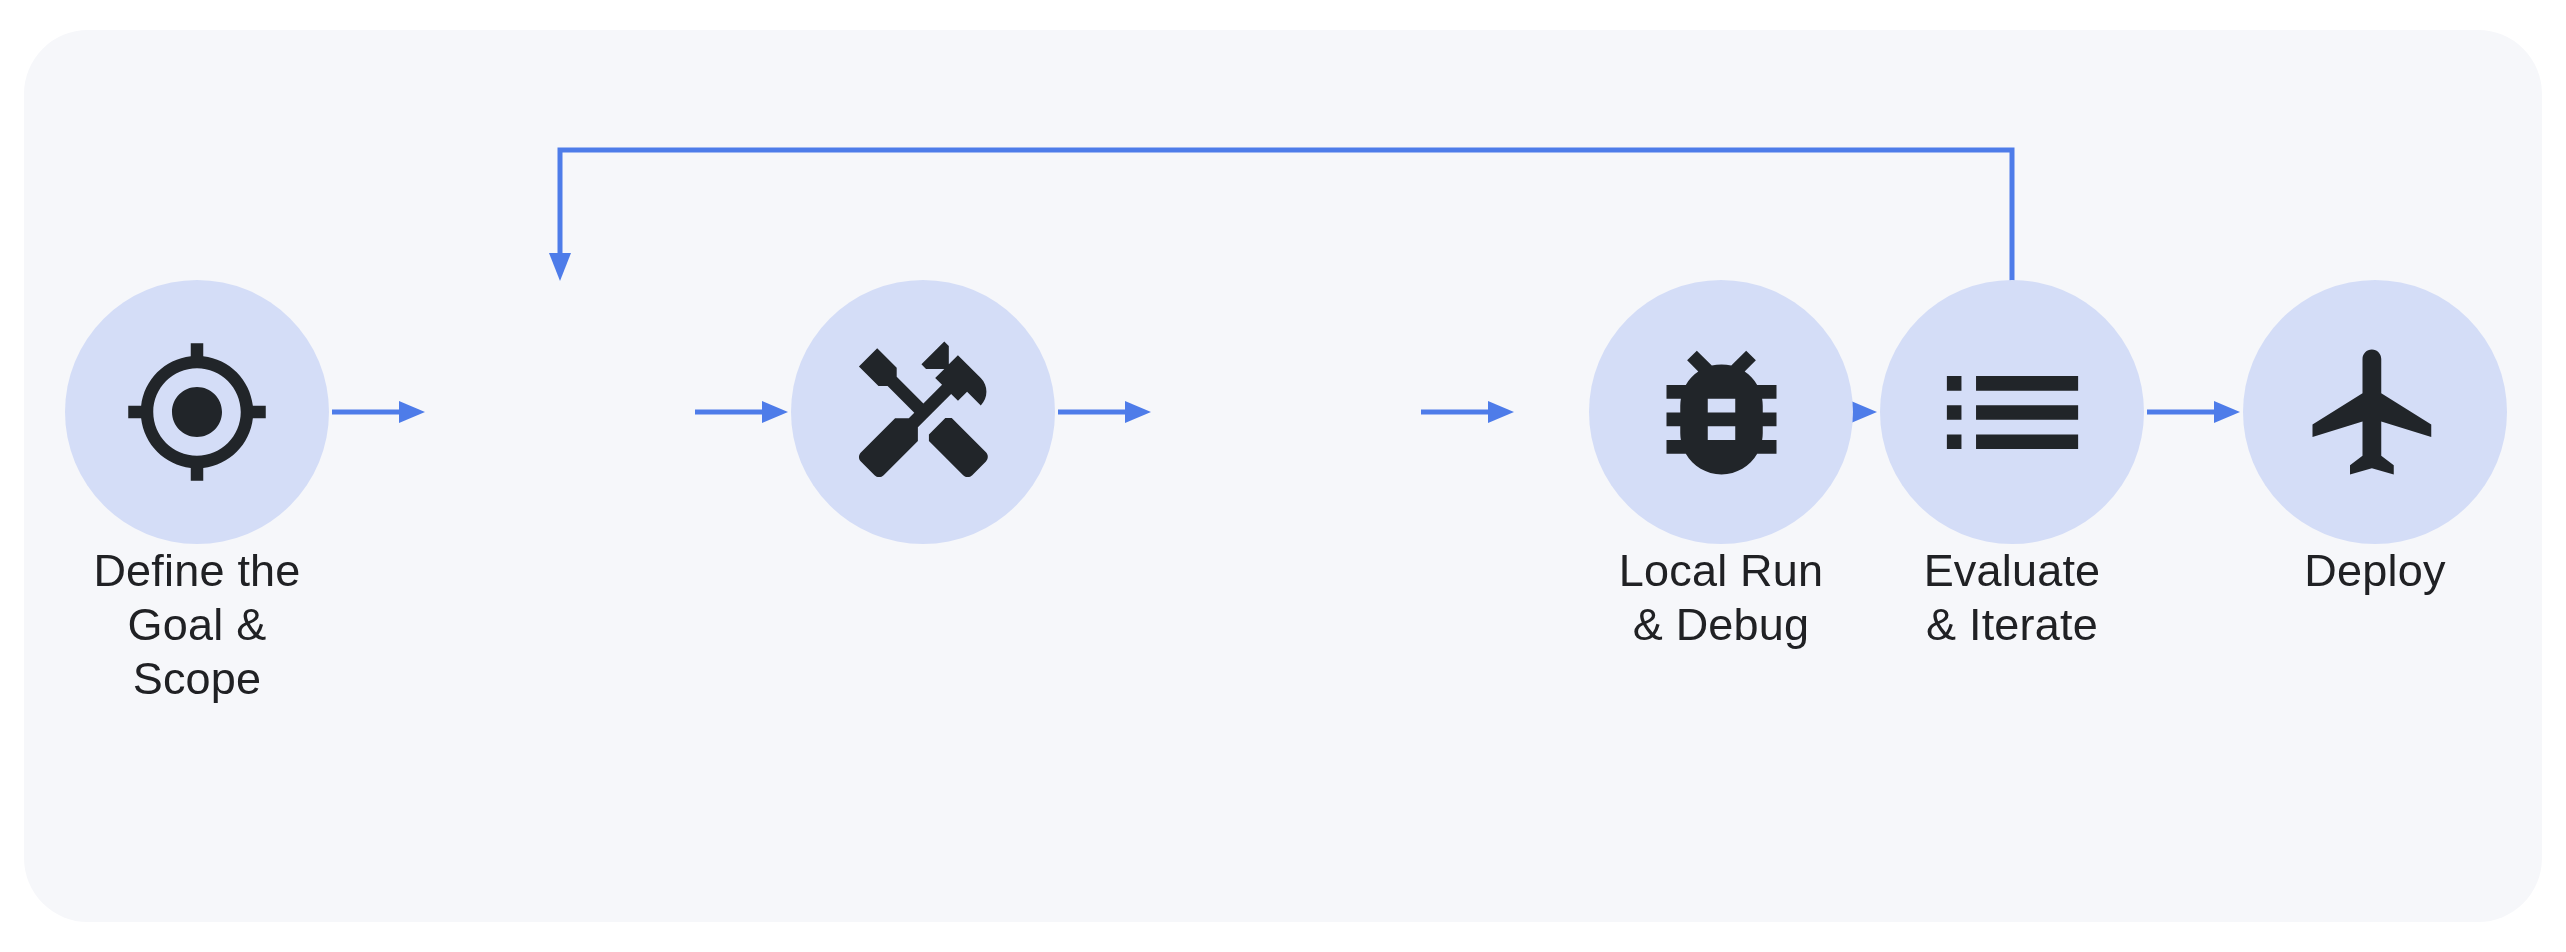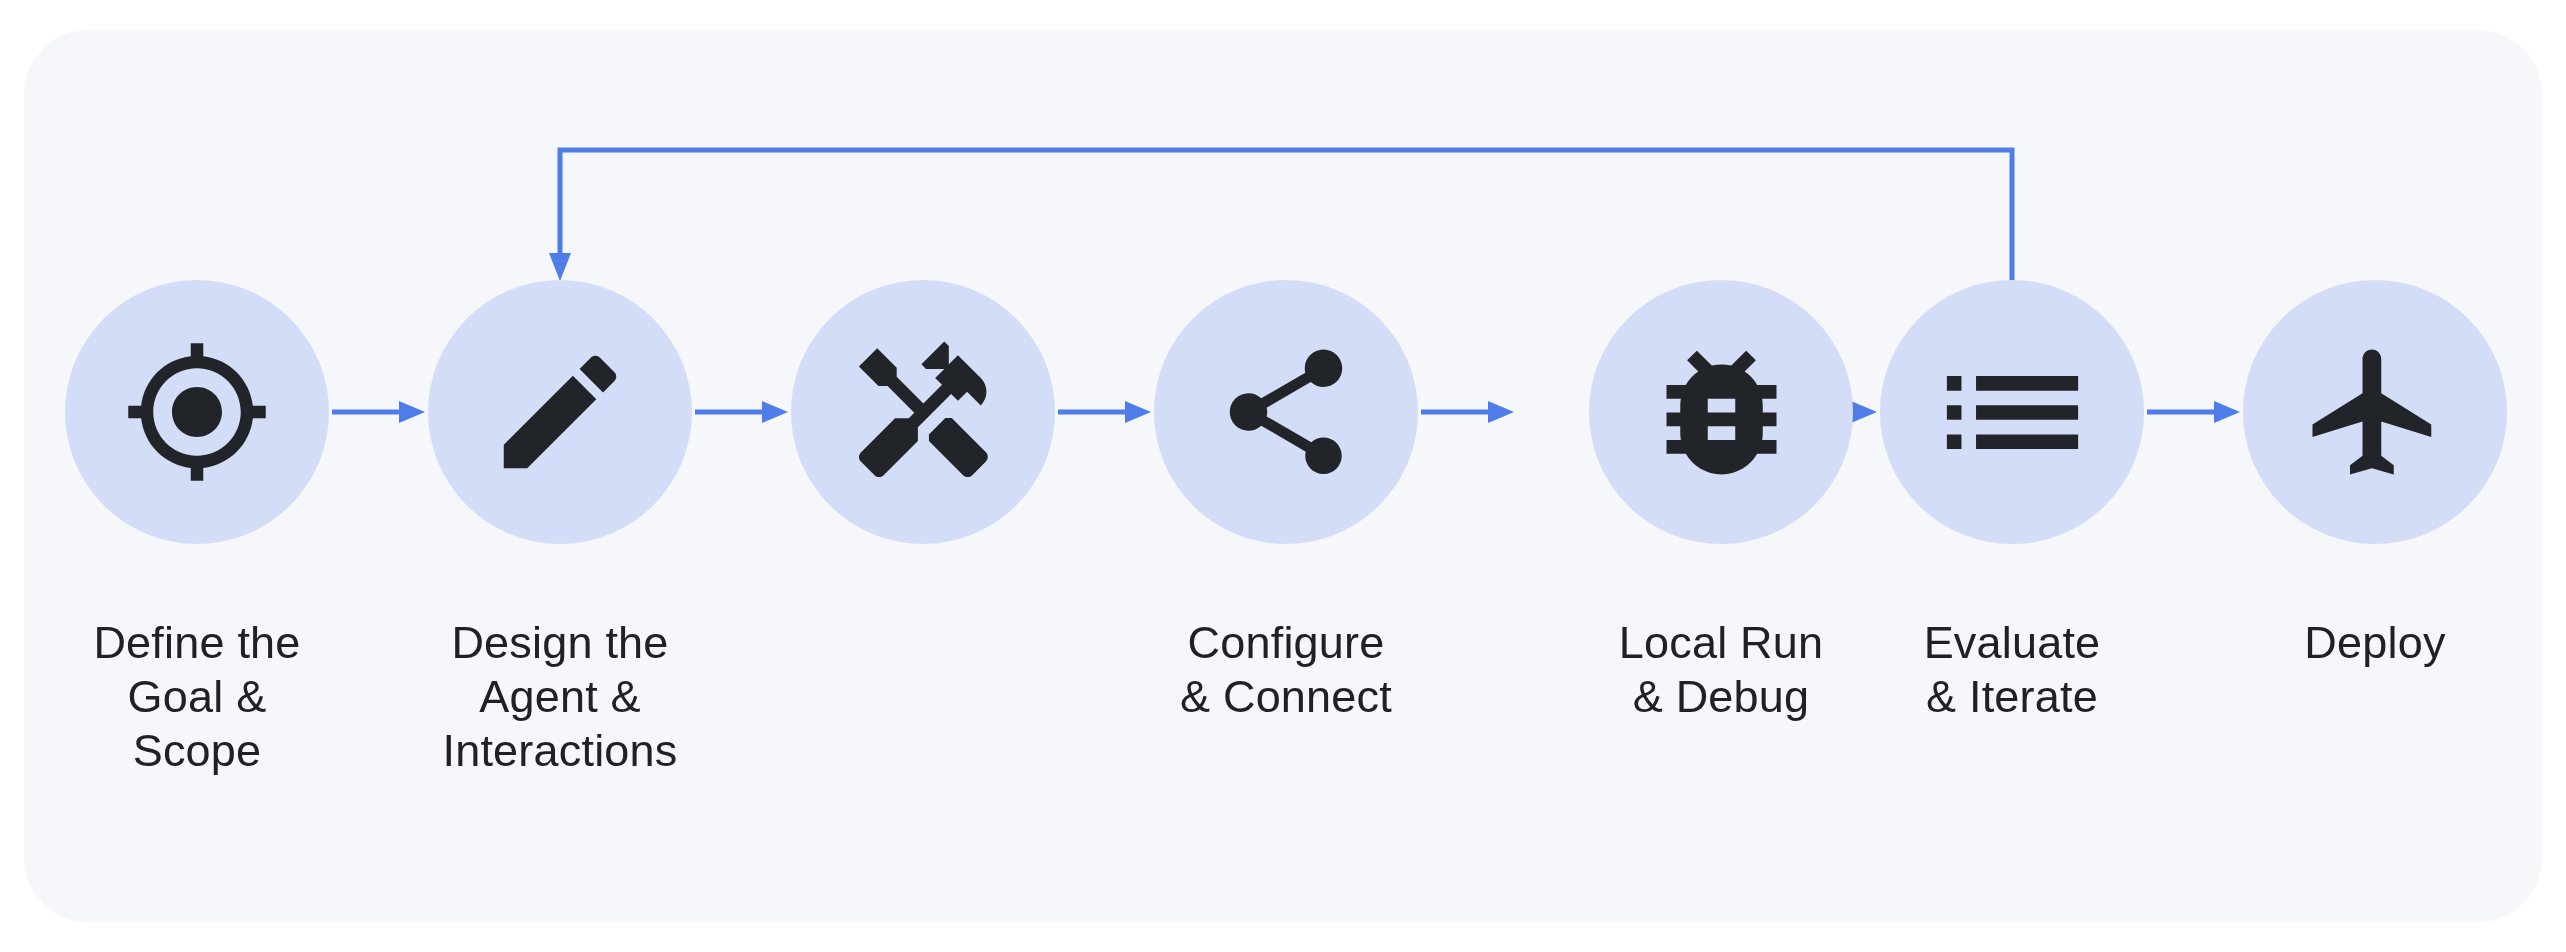--- a/index.html
+++ b/index.html
@@ -38,21 +38,20 @@
   }
   .circle{
     width:264px;height:264px;border-radius:50%;
     background:var(--node-fill);
     display:flex;align-items:center;justify-content:center;
     flex:0 0 auto;
   }
   .icon{display:block;}
   .icon path{fill:var(--icon-color);}
   .label{
-    margin-top:72px;
     font-size:45px;line-height:54px;
     color:var(--label-color);
     text-align:center;
     white-space:pre-line;
     letter-spacing:0.2px;
   }
 </style>
 </head>
 <body>
 
@@ -97,49 +96,30 @@
     <div class="circle">
       <svg class="icon" width="150" height="150" viewBox="0 0 24 24">
         <path fill-rule="evenodd" d="M12 8c-2.21 0-4 1.79-4 4s1.79 4 4 4 4-1.79 4-4-1.79-4-4-4zm8.94 3c-.46-4.17-3.77-7.48-7.94-7.94V1h-2v2.06C6.83 3.52 3.52 6.83 3.06 11H1v2h2.06c.46 4.17 3.77 7.48 7.94 7.94V23h2v-2.06c4.17-.46 7.48-3.77 7.94-7.94H23v-2h-2.06zM12 19c-3.87 0-7-3.13-7-7s3.13-7 7-7 7 3.13 7 7-3.13 7-7 7z"></path>
       </svg>
     </div>
     <div class="label">Define the
 Goal &amp;
 Scope</div>
   </div>
 
-  <div class="node" style="left:379px">
-    <div class="circle">
-      <svg class="icon" width="150" height="150" viewBox="0 0 24 24">
-        <path d="M3 17.25V21h3.75L17.81 9.94l-3.75-3.75L3 17.25zM20.71 7.04c.39-.39.39-1.02 0-1.41l-2.34-2.34c-.39-.39-1.02-.39-1.41 0l-1.83 1.83 3.75 3.75 1.83-1.83z"></path>
-      </svg>
-    </div>
-    <div class="label">Design the
-Agent &amp;
-Interactions</div>
-  </div>
 
   <div class="node" style="left:742px">
     <div class="circle">
       <svg class="icon" width="155" height="155" viewBox="0 0 24 24">
         <path d="M21.67 18.17l-5.3-5.3h-.99l-2.54 2.54v.99l5.3 5.3c.39.39 1.02.39 1.41 0l2.12-2.12c.39-.38.39-1.02 0-1.41z"></path>
         <path d="M17.34 10.19l1.41-1.41 2.12 2.12c1.17-1.17 1.17-3.07 0-4.24l-3.54-3.54-1.41 1.41V1.71l-.7-.71-3.54 3.54.71.71h2.83l-1.41 1.41 1.06 1.06-2.89 2.89-4.13-4.13V5.06L4.83 2.04 2 4.87 5.03 7.9h1.41l4.13 4.13-.85.85H7.6l-5.3 5.3c-.39.39-.39 1.02 0 1.41l2.12 2.12c.39.39 1.02.39 1.41 0l5.3-5.3v-2.12l5.15-5.15 1.06 1.05z"></path>
       </svg>
     </div>
   </div>
 
-  <div class="node" style="left:1105px">
-    <div class="circle">
-      <svg class="icon" width="150" height="150" viewBox="0 0 24 24">
-        <path d="M18 16.08c-.76 0-1.44.3-1.96.77L8.91 12.7c.05-.23.09-.46.09-.7s-.04-.47-.09-.7l7.05-4.11c.54.5 1.25.81 2.04.81 1.66 0 3-1.34 3-3s-1.34-3-3-3-3 1.34-3 3c0 .24.04.47.09.7L8.04 9.81C7.5 9.31 6.79 9 6 9c-1.66 0-3 1.34-3 3s1.34 3 3 3c.79 0 1.5-.31 2.04-.81l7.12 4.16c-.05.21-.08.43-.08.65 0 1.61 1.31 2.92 2.92 2.92 1.61 0 2.92-1.31 2.92-2.92s-1.31-2.92-2.92-2.92z"></path>
-      </svg>
-    </div>
-    <div class="label">Configure
-&amp; Connect</div>
-  </div>
 
   <div class="node" style="left:1540px">
     <div class="circle">
       <svg class="icon" width="165" height="165" viewBox="0 0 24 24">
         <path fill-rule="evenodd" d="M20 8h-2.81c-.45-.78-1.07-1.45-1.82-1.96L17 4.41 15.59 3l-2.17 2.17C12.96 5.06 12.49 5 12 5c-.49 0-.96.06-1.41.17L8.41 3 7 4.41l1.62 1.63C7.88 6.55 7.26 7.22 6.81 8H4v2h2.09c-.05.33-.09.66-.09 1v1H4v2h2v1c0 .34.04.67.09 1H4v2h2.81c1.04 1.79 2.97 3 5.19 3s4.15-1.21 5.19-3H20v-2h-2.09c.05-.33.09-.66.09-1v-1h2v-2h-2v-1c0-.34-.04-.67-.09-1H20V8zm-6 8h-4v-2h4v2zm0-4h-4v-2h4v2z"></path>
       </svg>
     </div>
     <div class="label">Local Run
 &amp; Debug</div>
   </div>

